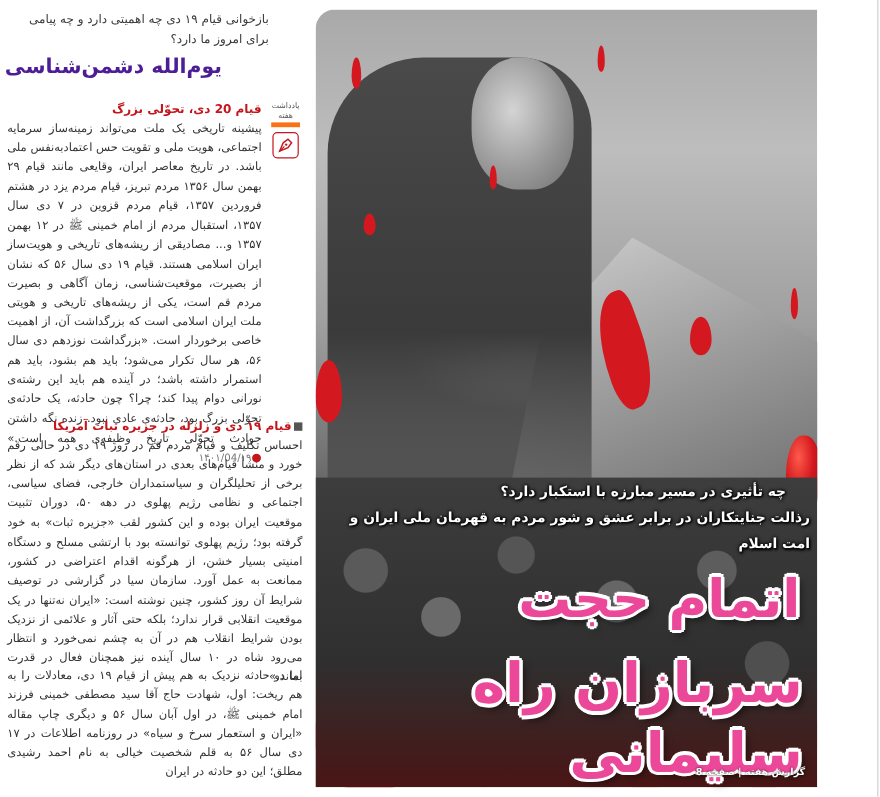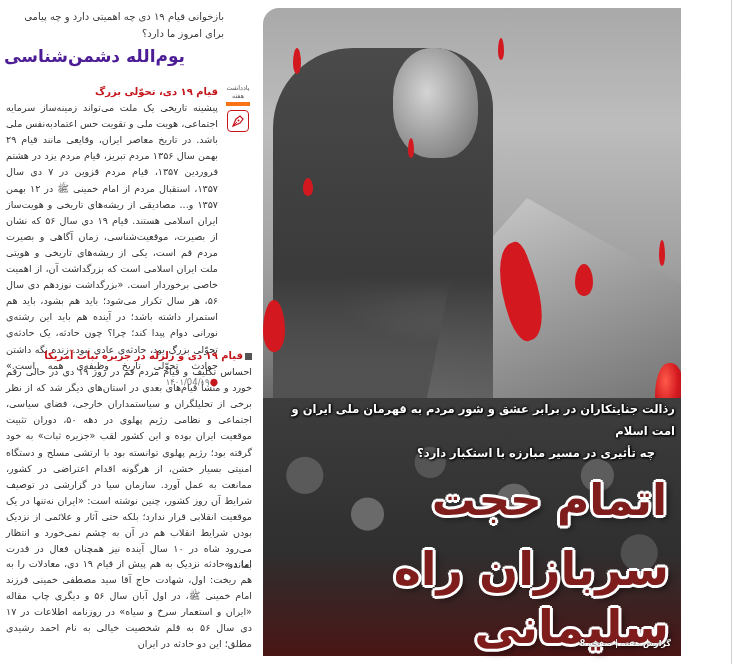--- a/index.html
+++ b/index.html
@@ -86,21 +86,21 @@
   .red-blob { position: absolute; background: #c0141a; border-radius: 40%; opacity: 0.85; }
 
   .deck {
     position: absolute; right: 14px; top: 398px; width: 400px;
     direction: rtl; text-align: right; color: #fff; font-weight: bold;
     font-size: 11.5px; line-height: 22px;
     text-shadow: 0 0 3px #000, 0 0 3px #000, 1px 1px 2px #000;
   }
   .main-title {
     position: absolute; right: 12px; width: 400px; direction: rtl; text-align: right;
-    color: #7f1d1d; font-weight: bold; font-family: "DejaVu Sans", sans-serif;
+    color: #ec4899; font-weight: bold; font-family: "DejaVu Sans", sans-serif;
     -webkit-text-stroke: 0;
     text-shadow:
       3px 0 0 #fff, -3px 0 0 #fff, 0 3px 0 #fff, 0 -3px 0 #fff,
       2px 2px 0 #fff, -2px -2px 0 #fff, 2px -2px 0 #fff, -2px 2px 0 #fff,
       4px 4px 6px rgba(0,0,0,0.5);
     letter-spacing: -1px;
   }
   .title-1 { top: 472px; font-size: 44px; line-height: 56px; }
   .title-2 { top: 540px; font-size: 46px; line-height: 58px; }
   .credit {
@@ -122,21 +122,21 @@
     <div class="tag-icon">
       <svg width="14" height="14" viewBox="0 0 14 14">
         <path d="M2 12 L5 5 L9 2 L12 5 L9 9 Z" fill="none" stroke="#c4161c" stroke-width="1.2"></path>
         <circle cx="7.5" cy="6.5" r="1" fill="#c4161c"></circle>
         <line x1="2" y1="12" x2="6" y2="8" stroke="#c4161c" stroke-width="1"></line>
       </svg>
     </div>
   </div>
 
   <div class="body-block" style="top:84px;">
-    <span class="sub-red">قیام ۱۹ دی، تحوّلی بزرگ</span>
+    <span class="sub-red">قیام 20 دی، تحوّلی بزرگ</span>
     <span>پیشینه تاریخی یک ملت می‌تواند زمینه‌ساز سرمایه اجتماعی، هویت ملی و تقویت حس اعتماد‌به‌نفس ملی باشد. در تاریخ معاصر ایران، وقایعی مانند قیام ۲۹ بهمن سال ۱۳۵۶ مردم تبریز، قیام مردم یزد در هشتم فروردین ۱۳۵۷، قیام مردم قزوین در ۷ دی سال ۱۳۵۷، استقبال مردم از امام خمینی ﷺ در ۱۲ بهمن ۱۳۵۷ و... مصادیقی از ریشه‌های تاریخی و هویت‌ساز ایران اسلامی هستند. قیام ۱۹ دی سال ۵۶ که نشان از بصیرت، موقعیت‌شناسی، زمان آگاهی و بصیرت مردم قم است، یکی از ریشه‌های تاریخی و هویتی ملت ایران اسلامی است که بزرگداشت آن، از اهمیت خاصی برخوردار است. «بزرگداشت نوزدهم دی سال ۵۶، هر سال تکرار می‌شود؛ باید هم بشود، باید هم استمرار داشته باشد؛ در آینده هم باید این رشته‌ی نورانی دوام پیدا کند؛ چرا؟ چون حادثه، یک حادثه‌ی تحوّلی بزرگ بود، حادثه‌ی عادی نبود. زنده نگه داشتن حوادث تحوّلی تاریخ وظیفه‌ی همه است.»</span>
     <span class="dot-red">●</span><span class="date-stamp">۱۴۰۱/04/۱۹</span>
   </div>
 
   <div class="body-block wide" style="top:348px;">
     <span class="sub-red"><span class="bullet"></span><span>قیام ۱۹ دی و زلزله در جزیره ثبات آمریکا</span></span>
     <span>احساس تکلیف و قیام مردم قم در روز ۱۹ دی در حالی رقم خورد و منشأ قیام‌های بعدی در استان‌های دیگر شد که از نظر برخی از تحلیلگران و سیاستمداران خارجی، فضای سیاسی، اجتماعی و نظامی رژیم پهلوی در دهه ۵۰، دوران تثبیت موقعیت ایران بوده و این کشور لقب «جزیره ثبات» به خود گرفته بود؛ رژیم پهلوی توانسته بود با ارتشی مسلح و دستگاه امنیتی بسیار خشن، از هرگونه اقدام اعتراضی در کشور، ممانعت به عمل آورد. سازمان سیا در گزارشی در توصیف شرایط آن روز کشور، چنین نوشته است: «ایران نه‌تنها در یک موقعیت انقلابی قرار ندارد؛ بلکه حتی آثار و علائمی از نزدیک بودن شرایط انقلاب هم در آن به چشم نمی‌خورد و انتظار می‌رود شاه در ۱۰ سال آینده نیز همچنان فعال در قدرت بماند.»</span>
   </div>
 
   <div class="body-block wide" style="top:556px;">
@@ -165,18 +165,18 @@
   <div class="stem" style="left:138px;top:548px;height:100px;"></div>
   <div class="tulip" style="left:392px;top:355px;width:30px;height:60px;"></div>
   <div class="red-blob" style="left:0;top:560px;width:90px;height:90px;"></div>
   <div class="red-blob" style="left:230px;top:520px;width:90px;height:128px;"></div>
   <div class="red-blob" style="left:330px;top:560px;width:88px;height:88px;"></div>
 
   <div class="crowd" style="z-index:0;"></div>
 </div>
 
 <div class="deck" style="left:275px;">
+  <div style="padding-right:20px;">چه تأثیری در مسیر مبارزه با استکبار دارد؟</div>
   <div>رذالت جنایتکاران در برابر عشق و شور مردم به قهرمان ملی ایران و امت اسلام</div>
-  <div style="padding-right:20px;">چه تأثیری در مسیر مبارزه با استکبار دارد؟</div>
 </div>
 <div class="main-title title-1" style="right:66px;">اتمام حجت</div>
 <div class="main-title title-2" style="right:64px;">سربازان راه سلیمانی</div>
 <div class="credit" style="right:62px;bottom:16px;">گزارش هفته | صفحه 8</div>
 
 </body></html>

